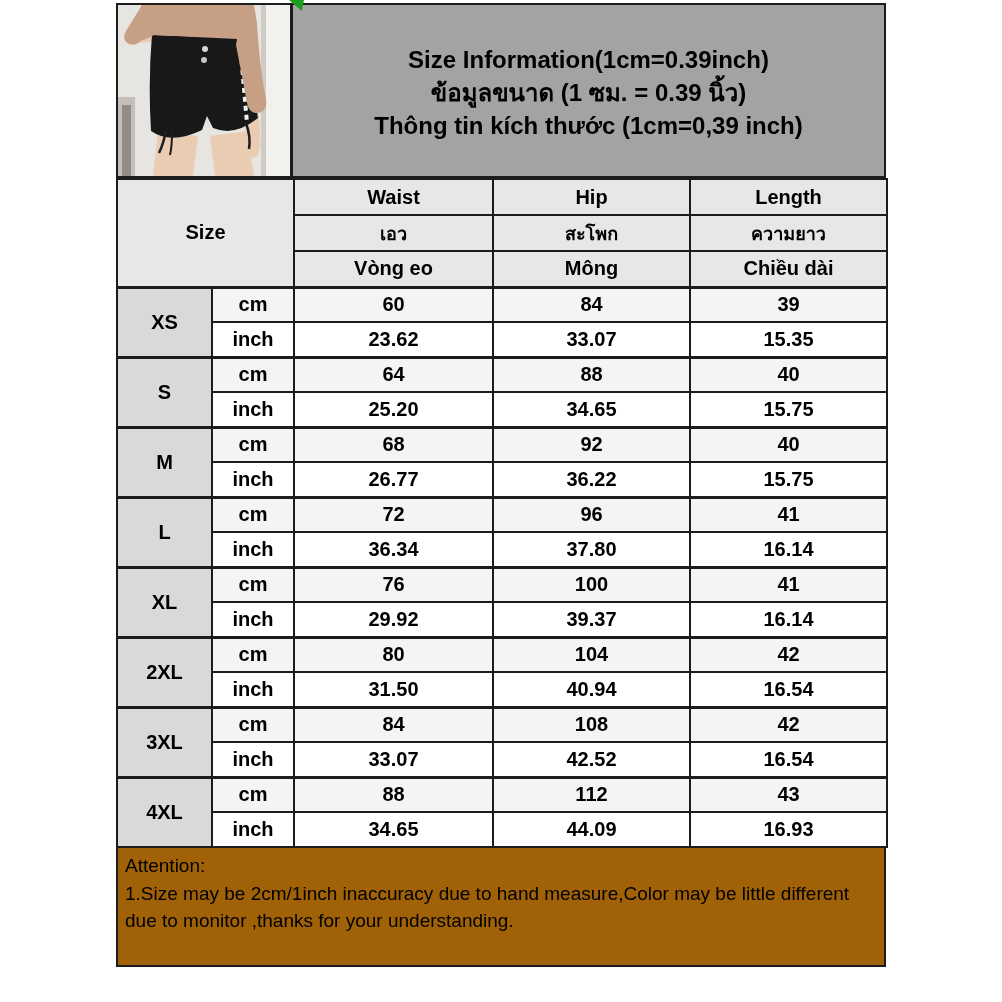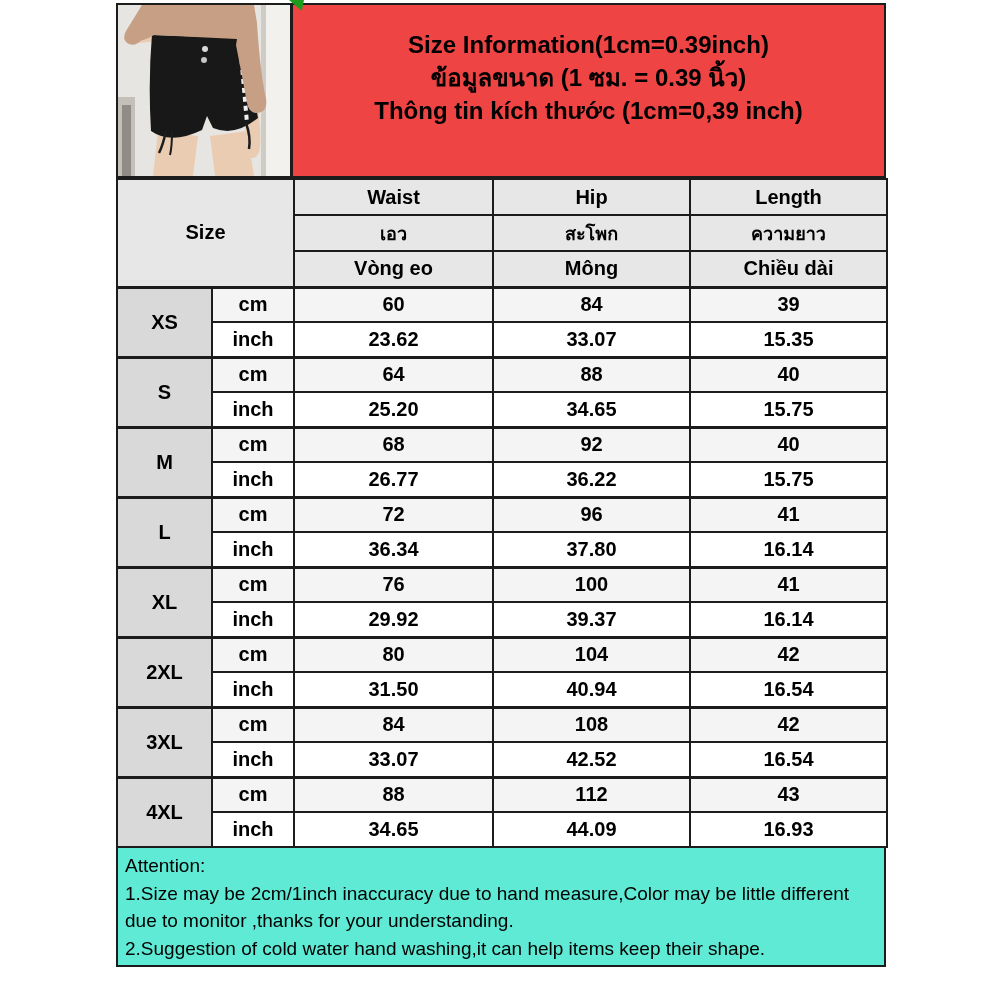--- a/index.html
+++ b/index.html
@@ -13,21 +13,21 @@
 
   
   .top-row { display:flex; height:175px; }
   .photo-box {
     flex:none; width:177px; height:175px;
     border:2px solid #1c1c1c; border-right-width:3px;
     background:#e7e5e1; overflow:hidden;
   }
   .title-box {
     flex:1; height:175px; border:2px solid #1c1c1c; border-left:none;
-    background:#ef4444; text-align:center; padding-top:23px;
+    background:#a3a3a3; text-align:center; padding-top:38px;
   }
   .title-en, .title-vi { font-size:24px; font-weight:bold; line-height:33px; }
   .title-th { font-size:24px; font-weight:bold; line-height:33px; }
 
   .corner-triangle {
     position:absolute; left:173px; top:-3px; width:15px; height:11px;
     clip-path:polygon(0 0, 100% 0, 85% 100%);
     background:#1e9c1e; z-index:5;
   }
 
@@ -42,21 +42,21 @@
   .size-cell { background:#d9d9d9; font-size:36px; font-weight:bold; }
   .size-label { background:#d9d9d9; font-size:21px;margin-top:48px; }
   .data-row td, .data-row th { height:35px; font-size:20px; }
   tr.cm-row td { background:#f4f4f4; }
   tr.inch-row td { background:#ffffff; }
   tr.group-start td, tr.group-start th { border-top-width:3px; }
 
   
   .attention-box {
     width:770px; height:119px; border:2px solid #1c1c1c; border-top:none;
-    background:#5eead4; padding:4px 7px; text-align:left;
+    background:#a16207; padding:4px 7px; text-align:left;
   }
   .attention-line { font-size:19px; line-height:27.5px; font-weight:normal; }
 </style>
 </head>
 <body>
 
 <div class="sheet">
   <div class="content">
     <div class="corner-triangle" style="background: rgb(30, 156, 30);"></div>
 
@@ -229,16 +229,15 @@
             <td class="value-cell">44.09</td>
             <td class="value-cell">16.93</td>
           </tr>
         </tbody>
     </table>
 
     <div class="attention-box">
       <div class="attention-line">Attention:</div>
       <div class="attention-line">1.Size may be 2cm/1inch inaccuracy due to hand measure,Color may be little different</div>
       <div class="attention-line">due to monitor ,thanks for your understanding.</div>
-      <div class="attention-line">2.Suggestion of cold water hand washing,it can help items keep their shape.</div>
     </div>
   </div>
 </div>
 
 </body></html>

